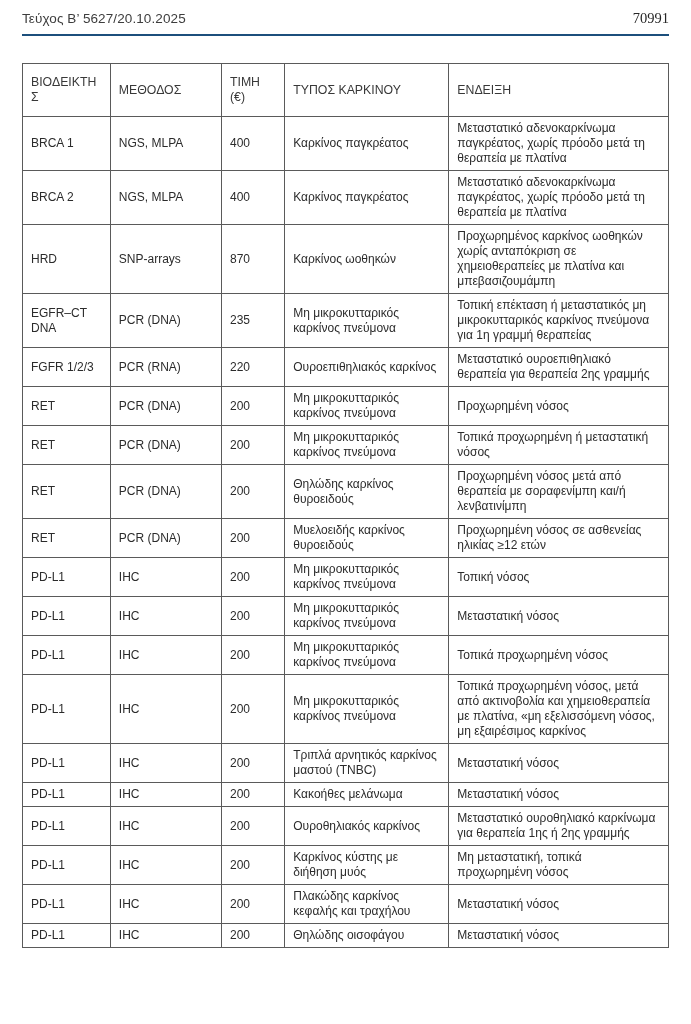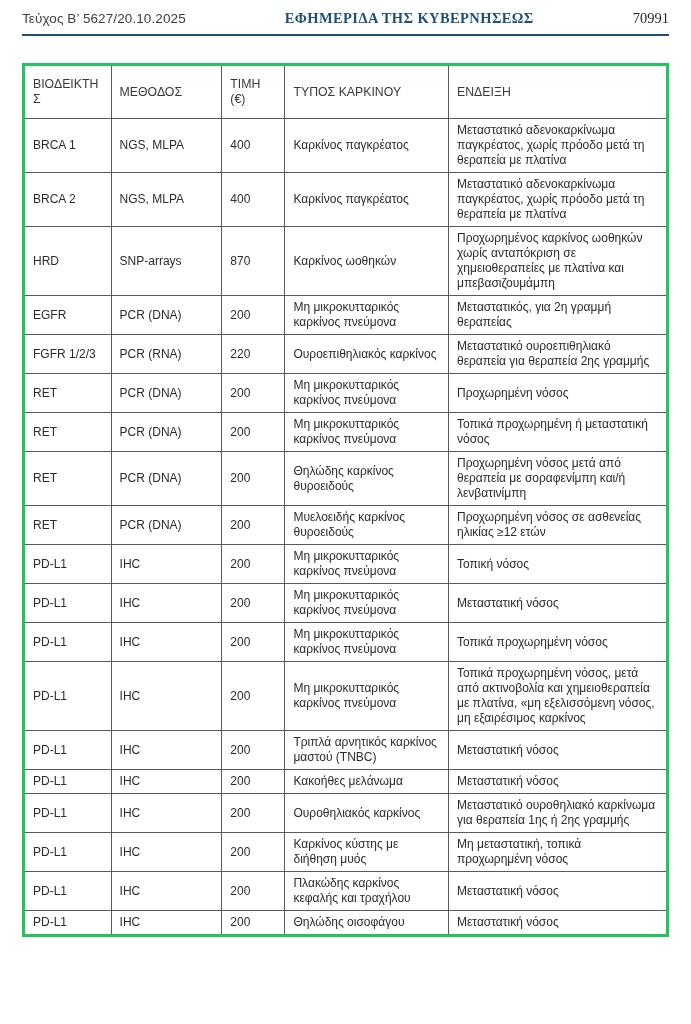--- a/index.html
+++ b/index.html
@@ -29,35 +29,34 @@
     font-size:12px; line-height:15px; font-weight:normal;
     text-align:left; vertical-align:middle;
     padding:4px 8px;
     color:#2b2b2b;
     word-wrap:break-word;
   }
   .biomarker-table th {
     padding-top:11px; padding-bottom:11px;
     font-size:12.3px; color:#383838;
   }
-  .biomarker-table { border:3px solid #22c55e; }
+  .biomarker-table { border:1px solid #22c55e; }
   col.c-biomarker { width:13.6%; }
   col.c-method    { width:17.2%; }
   col.c-price     { width:9.8%;  }
   col.c-cancer    { width:25.4%; }
   col.c-indic     { width:34.0%; }
 </style>
 </head>
 <body>
 
 <div class="page">
 
   <div class="page-header">
     <span class="issue-label">Τεύχος Β’ 5627/20.10.2025</span>
-    <span class="gazette-title">ΕΦΗΜΕΡΙΔΑ ΤΗΣ ΚΥΒΕΡΝΗΣΕΩΣ</span>
     <span class="page-number">70991</span>
   </div>
   <div class="header-rule"></div>
 
   <table class="biomarker-table">
     <colgroup>
       <col class="c-biomarker">
         <col class="c-method">
         <col class="c-price">
         <col class="c-cancer">
@@ -88,25 +87,25 @@
         <td>Μεταστατικό αδενοκαρκίνωμα παγκρέατος, χωρίς πρόοδο μετά τη θεραπεία με πλατίνα</td>
       </tr>
       <tr>
         <td>HRD</td>
         <td>SNP-arrays</td>
         <td>870</td>
         <td>Καρκίνος ωοθηκών</td>
         <td>Προχωρημένος καρκίνος ωοθηκών χωρίς ανταπόκριση σε χημειοθεραπείες με πλατίνα και μπεβασιζουμάμπη</td>
       </tr>
       <tr>
-        <td>EGFR</td>
-        <td>PCR (DNA)</td>
-        <td>200</td>
-        <td>Μη μικροκυτταρικός καρκίνος πνεύμονα</td>
-        <td>Μεταστατικός, για 2η γραμμή θεραπείας</td>
+        <td>EGFR–CT DNA</td>
+        <td>PCR (DNA)</td>
+        <td>235</td>
+        <td>Μη μικροκυτταρικός καρκίνος πνεύμονα</td>
+        <td>Τοπική επέκταση ή μεταστατικός μη μικροκυτταρικός καρκίνος πνεύμονα για 1η γραμμή θεραπείας</td>
       </tr>
       <tr>
         <td>FGFR 1/2/3</td>
         <td>PCR (RNA)</td>
         <td>220</td>
         <td>Ουροεπιθηλιακός καρκίνος</td>
         <td>Μεταστατικό ουροεπιθηλιακό θεραπεία για θεραπεία 2ης γραμμής</td>
       </tr>
       <tr>
         <td>RET</td>

